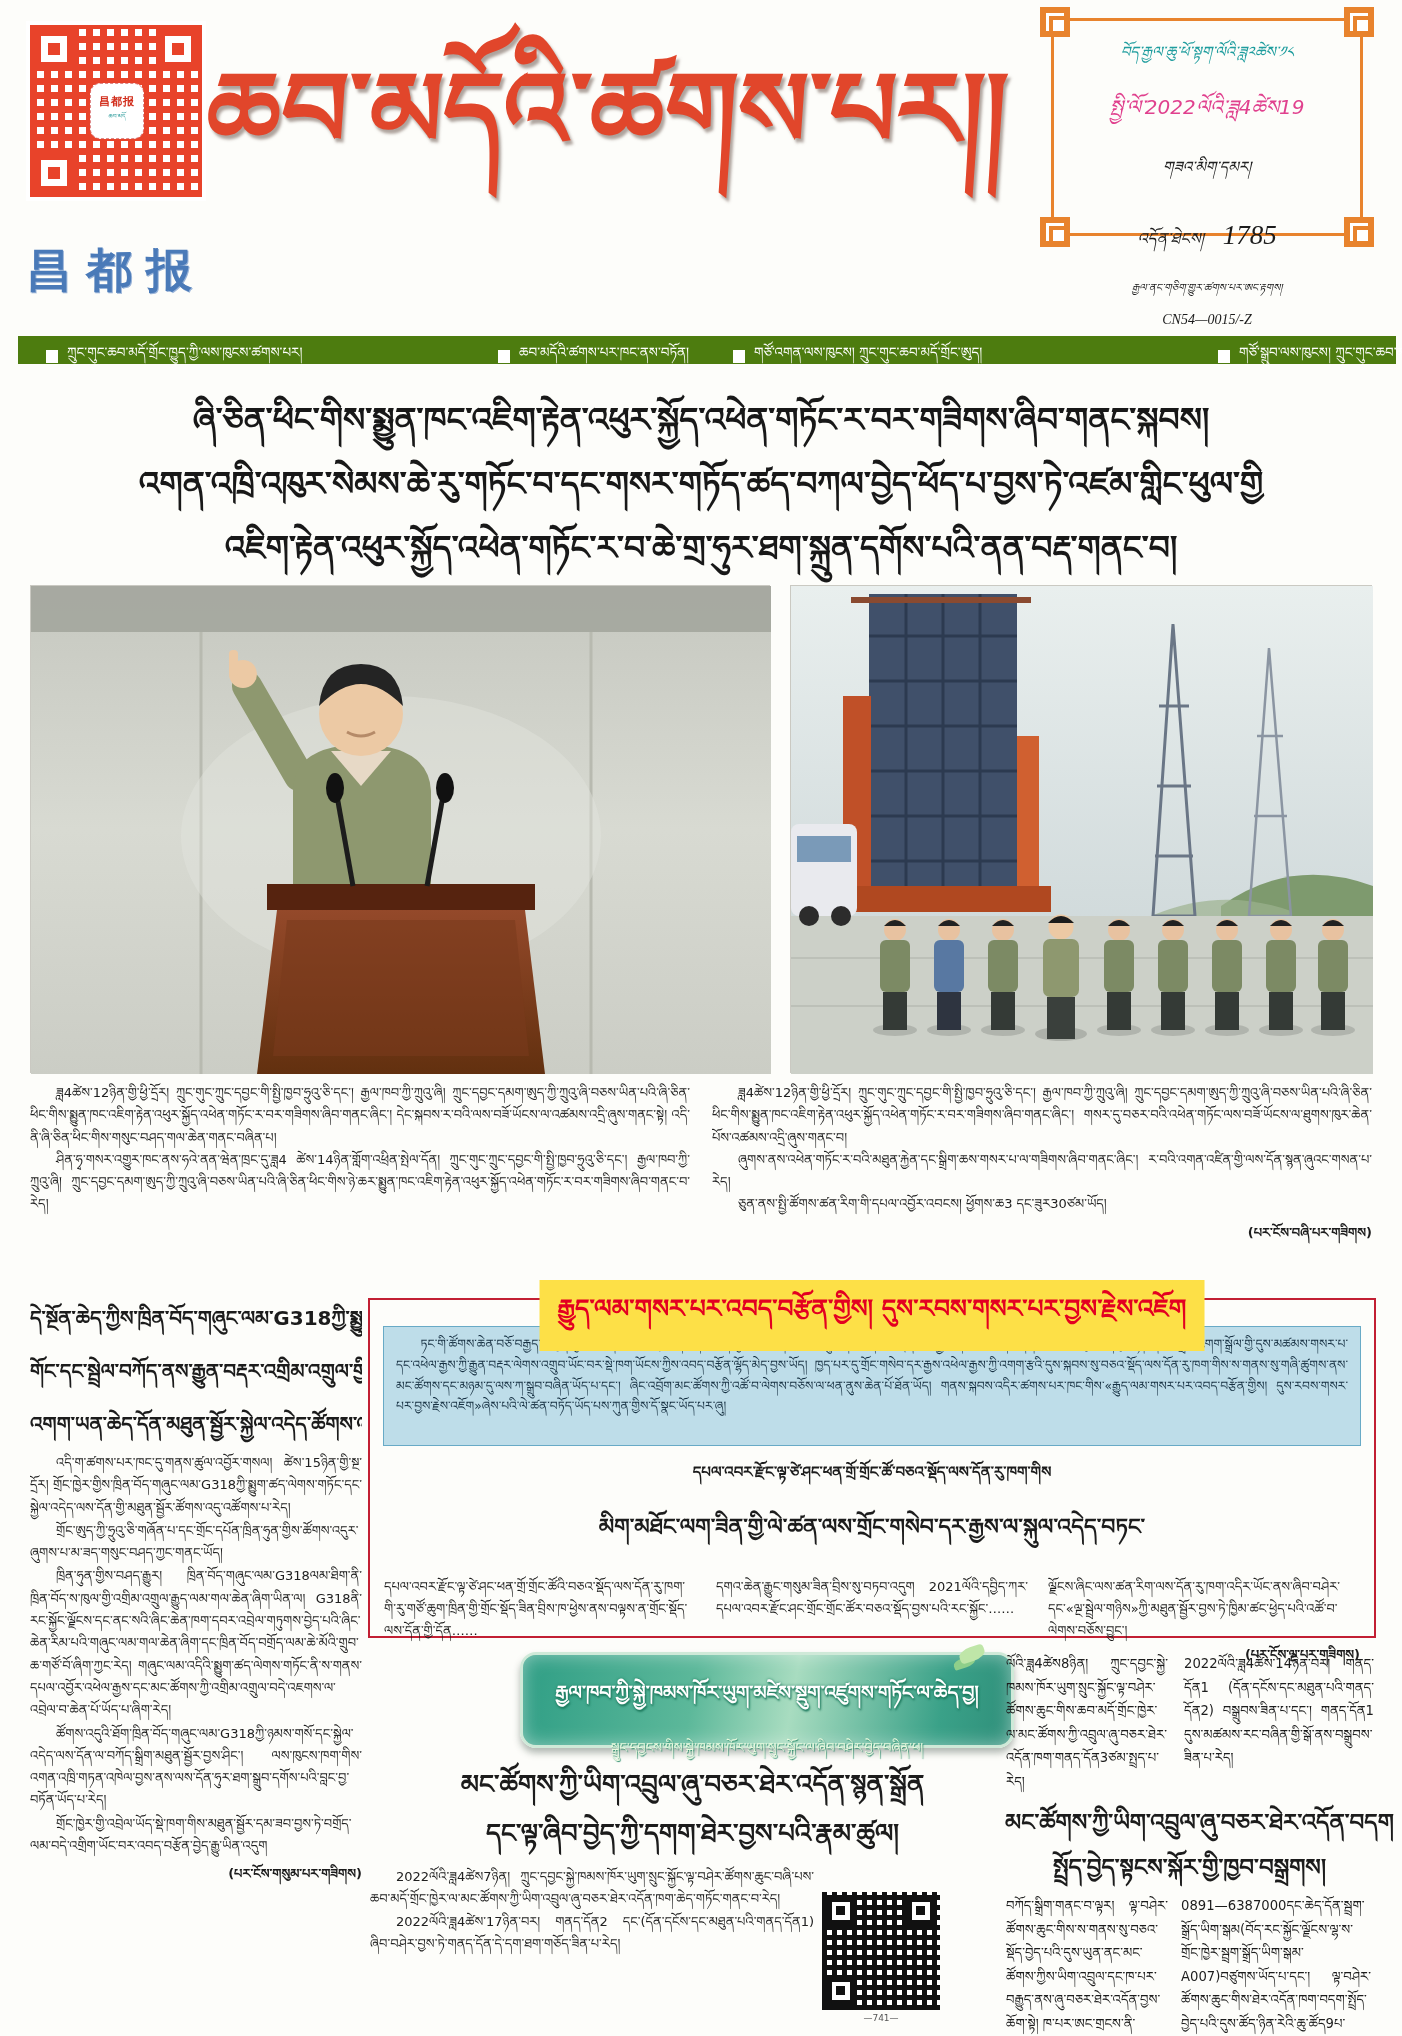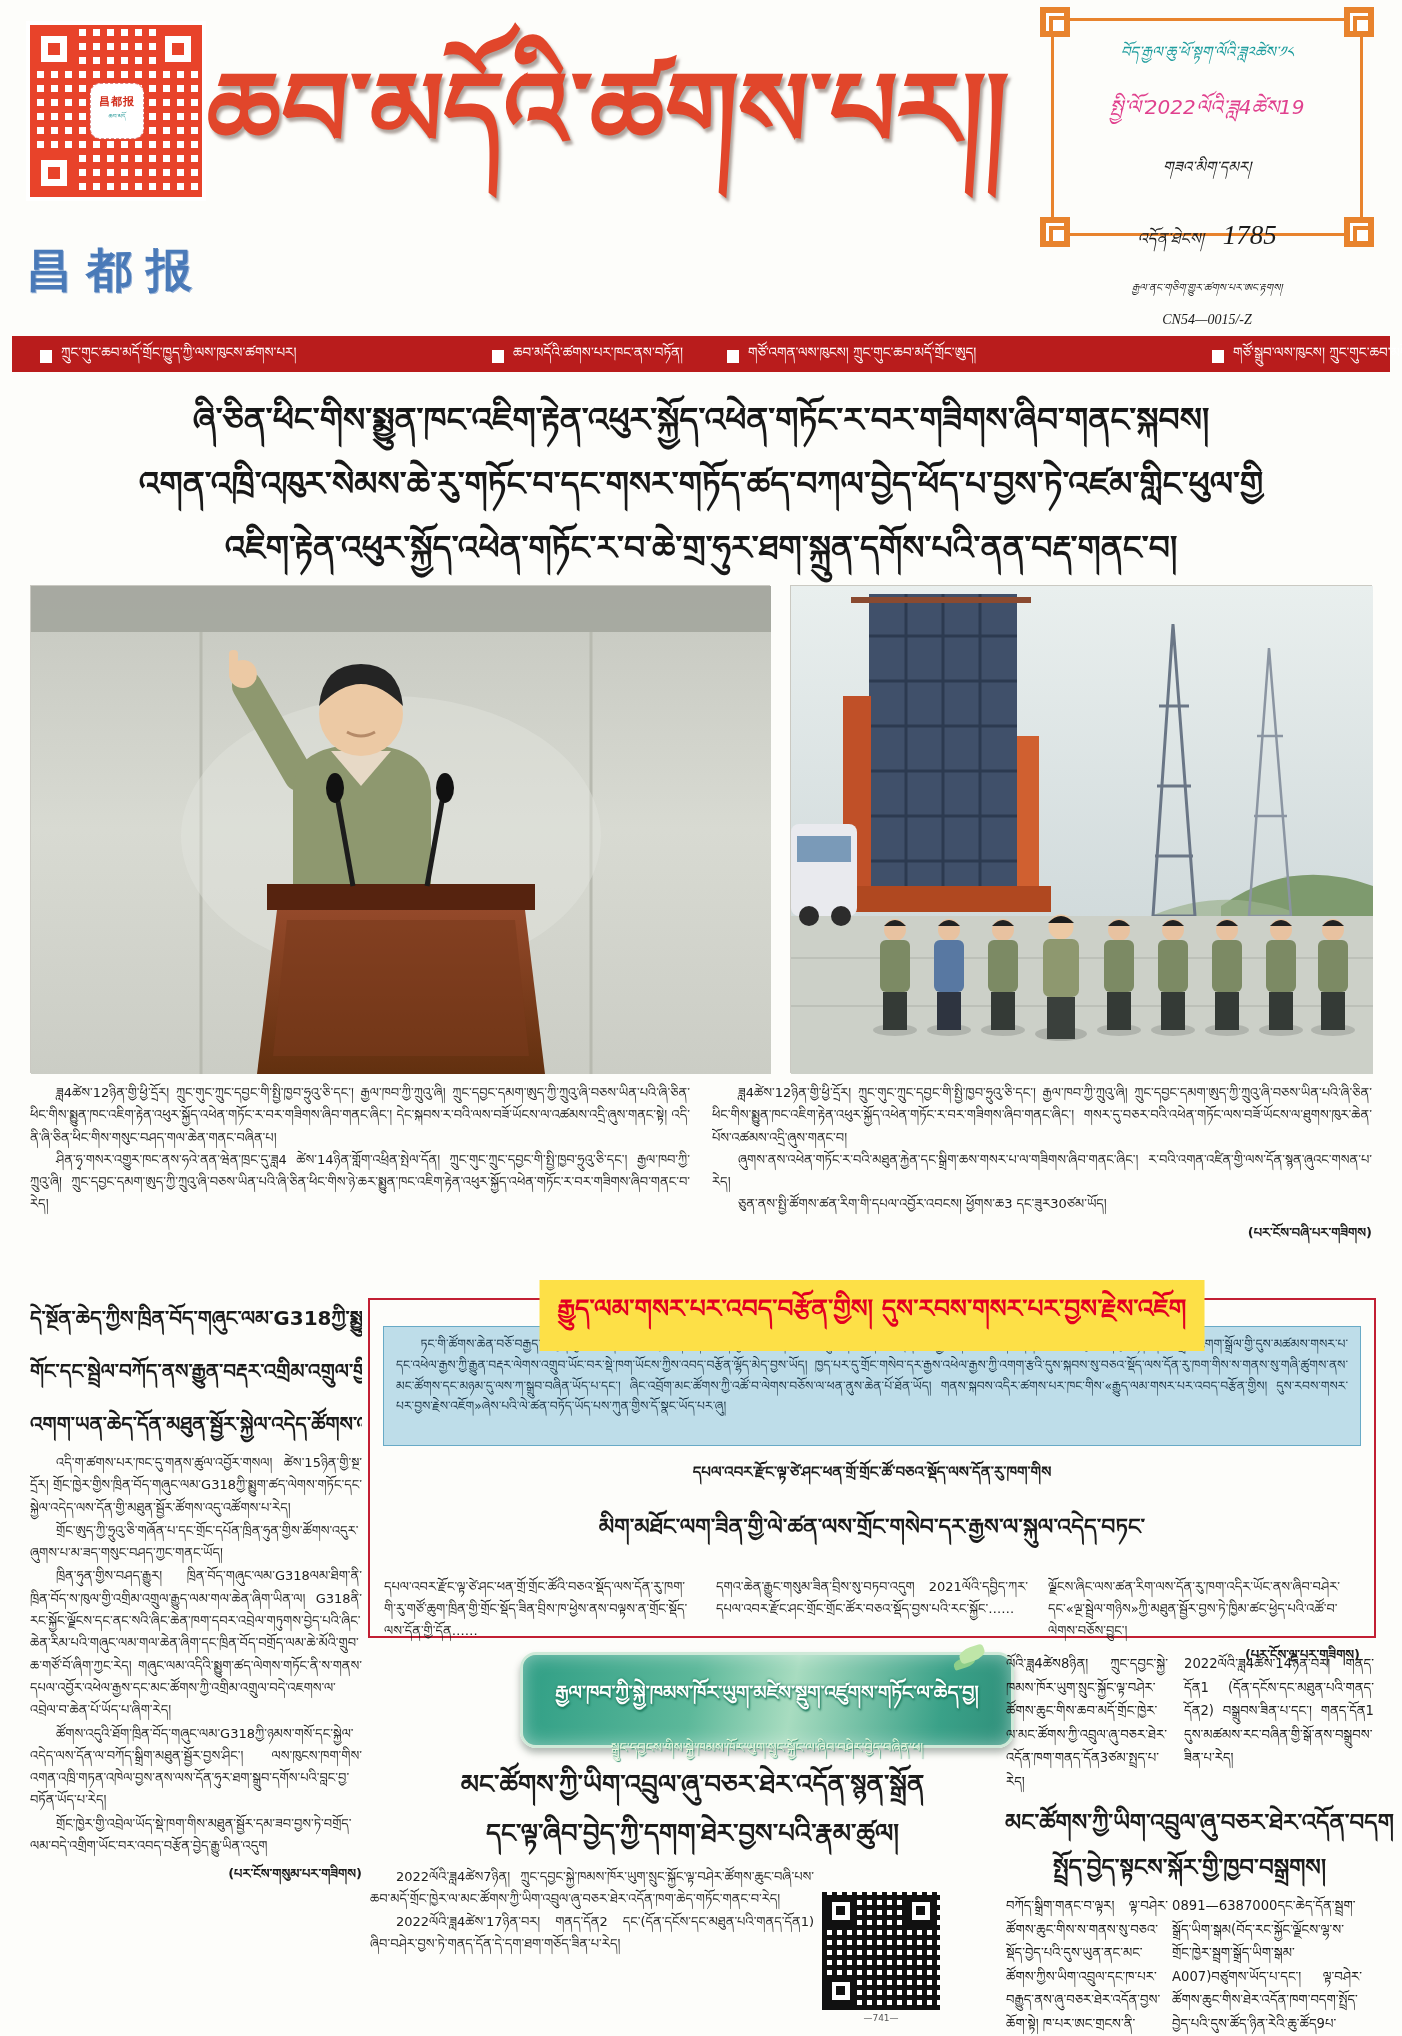--- a/index.html
+++ b/index.html
@@ -40,21 +40,21 @@
   .ib-tib { color:#1f9d9e; font-size:15px; margin-top:4px; }
   .ib-greg { color:#e0418e; font-size:20px; margin-top:8px; }
   .ib-week { color:#222; font-size:15px; margin-top:9px; }
   .ib-issue { margin-top:28px; font-size:16px; }
   .ib-issue b { font-family:"Liberation Serif",serif; font-size:27px; font-weight:normal; margin-left:14px; }
   .ib-reg { font-size:10.5px; margin-top:10px; }
   .ib-cn { font-family:"Liberation Serif",serif; font-size:14px; margin-top:7px; }
   .ib-post { font-size:11.5px; margin-top:6px; }
 
   
-  .navbar { left:12px; top:336px; width:1378px; height:36px; background:#b91c1c; }
+  .navbar { left:18px; top:336px; width:1378px; height:28px; background:#4d7c0f; }
   .nav-item { position:absolute; top:0; height:40px; display:flex; align-items:center; gap:9px; color:#fff; font-size:13.5px; white-space:nowrap; }
   .nav-bullet { width:12px; height:13px; background:#fff; display:inline-block; }
   .n0{left:28px;} .n1{left:480px;} .n2{left:715px;} .n3{left:1200px;}
 
   
   .headline { left:30px; top:388px; width:1342px; }
   .headline div { text-align:center; font-size:33px; font-weight:bold; color:#181818; line-height:64px; white-space:nowrap; }
 
   
   .photo { border:1px solid #cac9c2; }
@@ -102,21 +102,21 @@
       repeating-linear-gradient(90deg, #111 0 5px, #ffffff 5px 10px); }
   .qr-bottom .finder { border-color:#111; width:30px; height:30px; border-width:6px; }
   .qr-bottom .finder::after { background:#111; width:9px; height:9px; left:4px; top:4px; }
   .qr-cap { left:822px; top:2013px; width:118px; text-align:center; font-size:9px; color:#555; }
 
   .rt-cols { left:1006px; top:1652px; width:368px; height:142px; display:flex; gap:16px; overflow:hidden; }
   .rt-cols div, .rb-cols div { font-size:13.2px; line-height:23.5px; text-align:justify; }
   .rt-cols .ca { width:162px; } .rt-cols .cb { width:190px; }
   .right-title { left:1005px; top:1800px; width:369px; text-align:center; }
   .right-title div { font-size:23px; font-weight:bold; line-height:45px; white-space:nowrap; }
-  .rb-cols { left:1006px; top:1894px; width:368px; height:142px; display:flex; gap:4px; overflow:hidden; }
+  .rb-cols { left:1006px; top:1894px; width:368px; height:142px; display:flex; gap:13px; overflow:hidden; }
   .rb-cols .ca { width:162px; } .rb-cols .cb { width:190px; }
 </style>
 </head>
 <body>
 
 <div class="page">
 
   <div class="abs qr-top">
     <div class="finder f-tl"></div>
     <div class="finder f-tr"></div>

